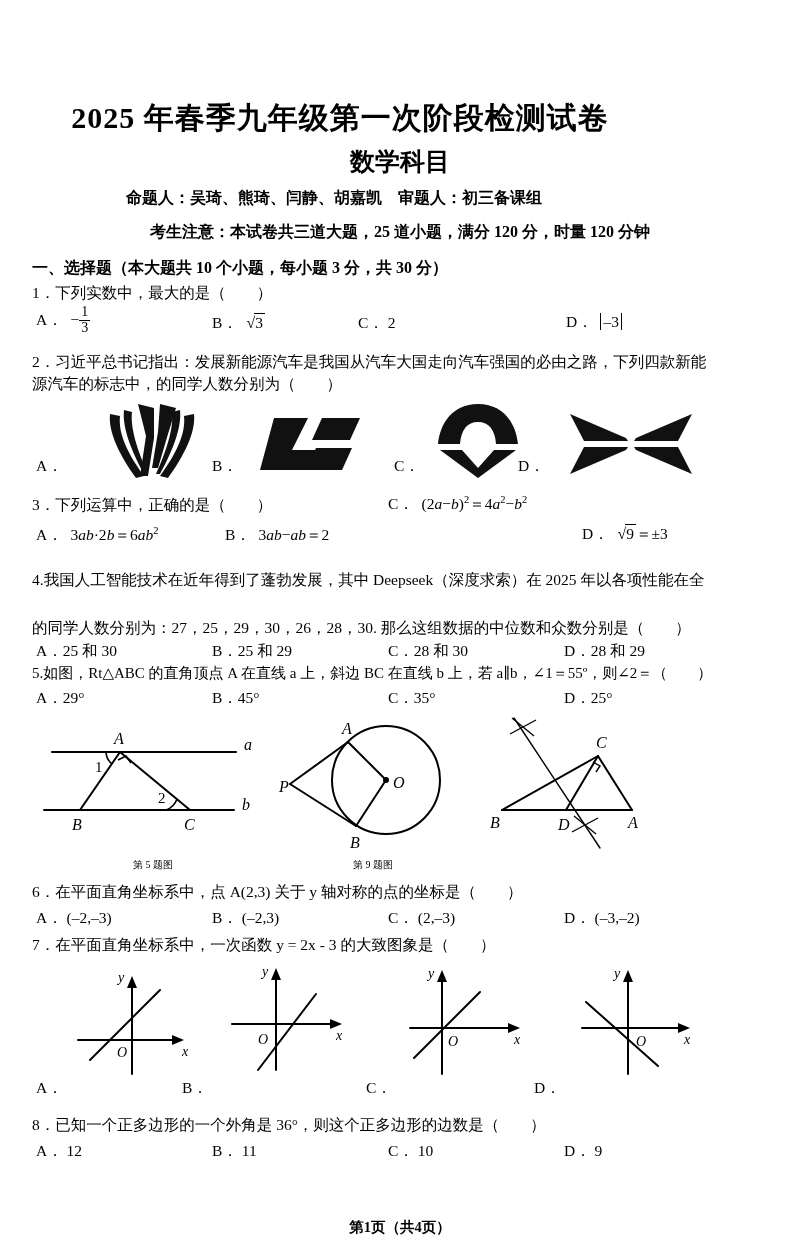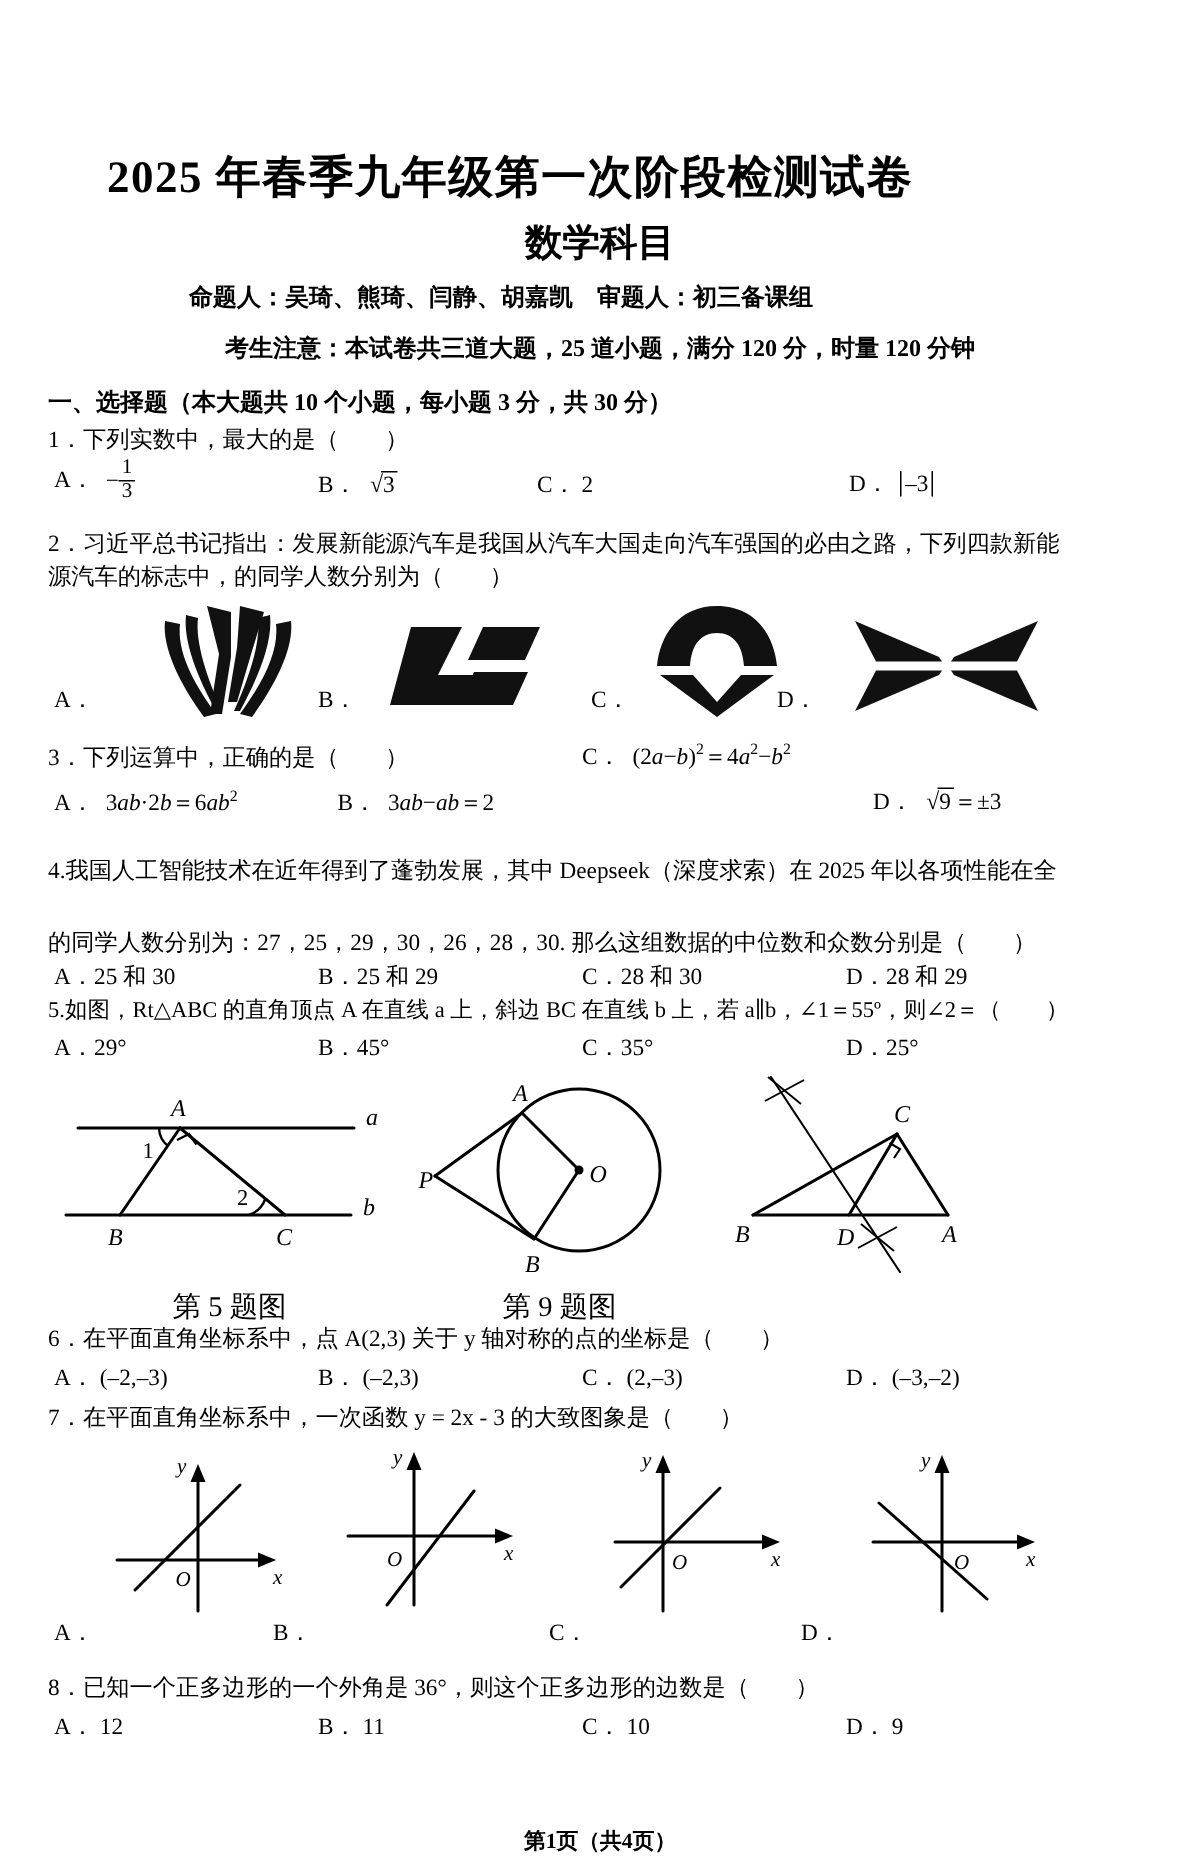--- a/index.html
+++ b/index.html
@@ -101,21 +101,21 @@
     position: absolute;
     font-size: 15.5px;
     top: 60px;
   }
   .logo-box { position: absolute; top: 0; }
 
   
   .figwrap { position: absolute; }
   .figcap {
     position: absolute;
-    font-size: 19px;
+    font-size: 10px;
     text-align: center;
   }
 
   
   .graph-lbl { position: absolute; font-size: 15.5px; }
 
   
   .footer {
     position: absolute;
     left: 0; top: 1218px;

